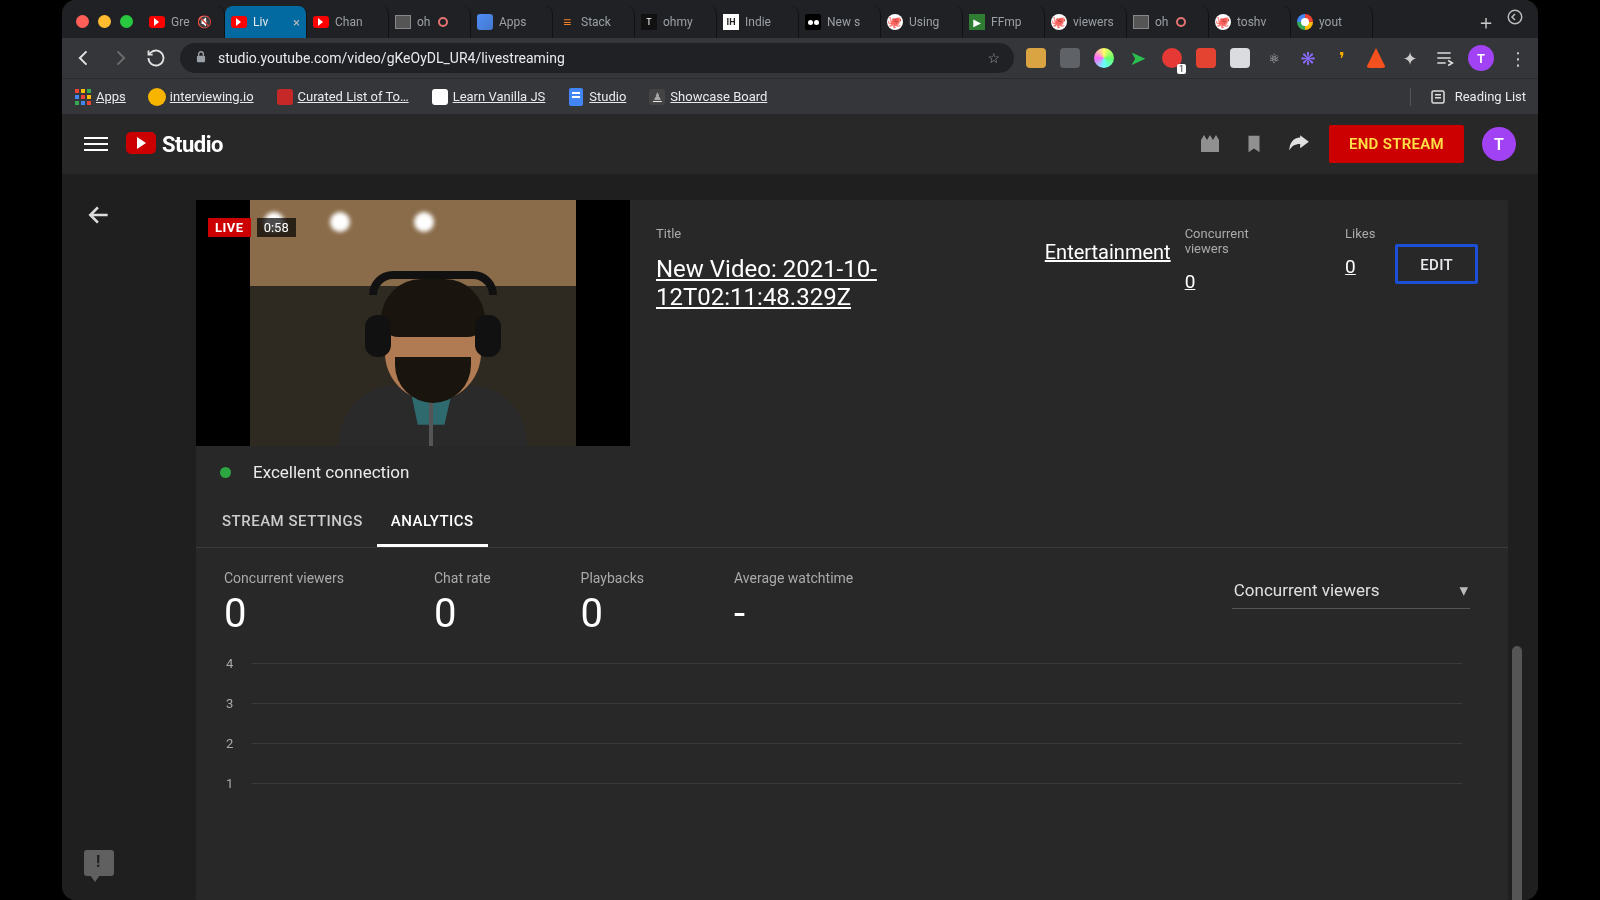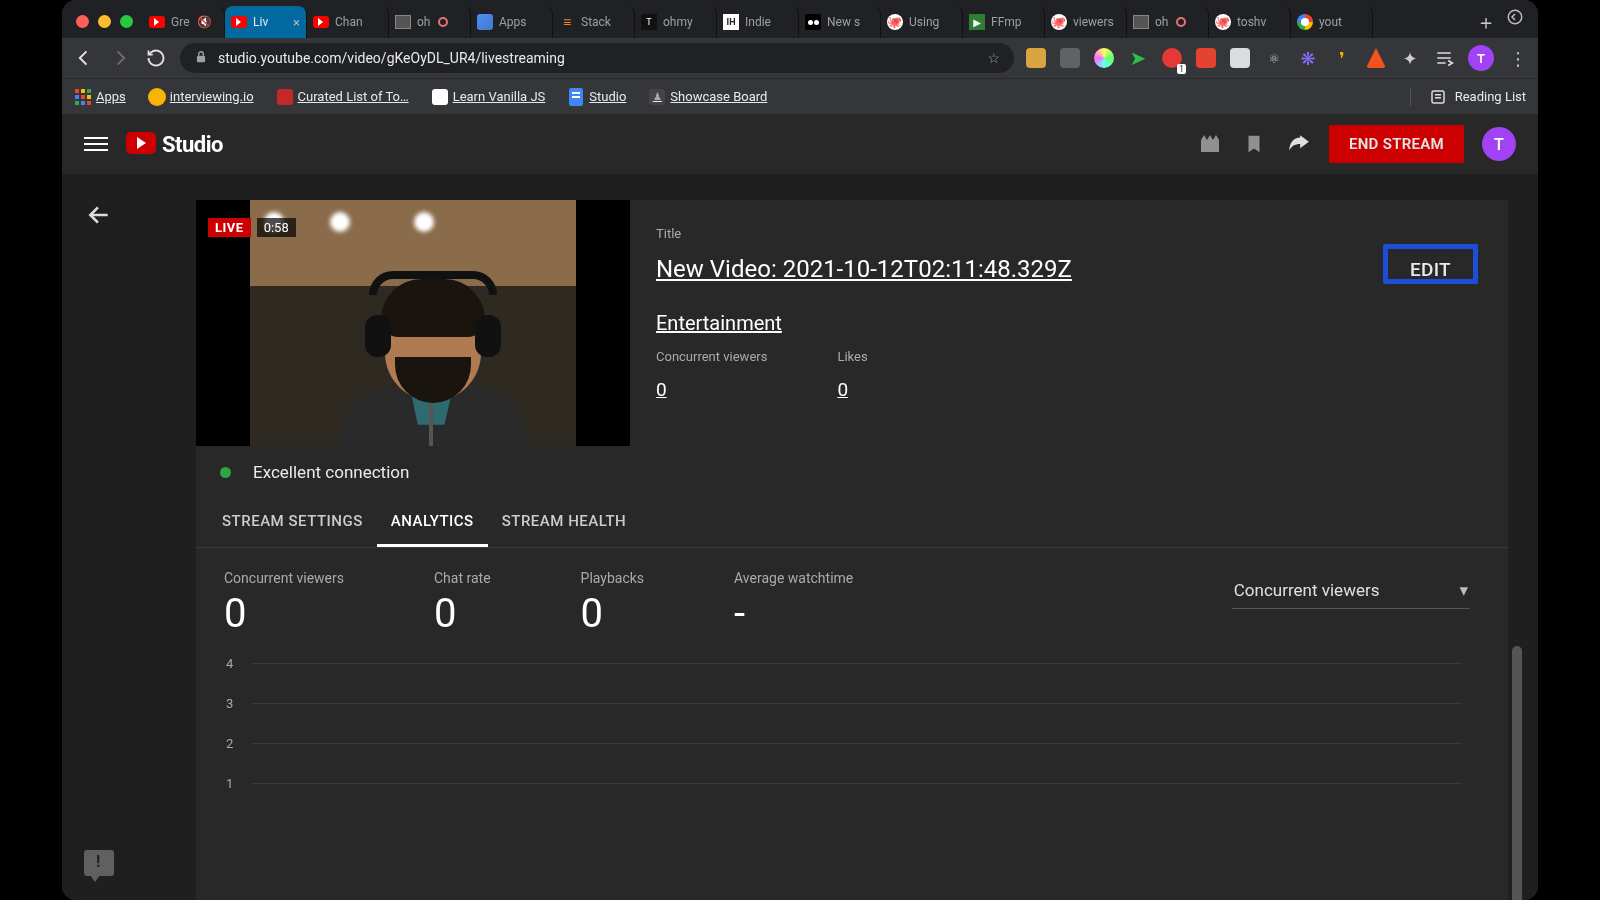--- a/index.html
+++ b/index.html
@@ -61,21 +61,21 @@
   .page{flex:1;background:#1f1f1f;position:relative;display:flex;overflow:hidden;}
   .topbar{position:absolute;left:0;right:0;top:0;height:60px;display:flex;align-items:center;gap:18px;padding:0 22px;background:#282828;z-index:3;}
   .burger{width:24px;height:24px;color:#fff;display:flex;flex-direction:column;justify-content:center;gap:4px;}
   .burger div{height:2px;background:#fff;}
   .logo{display:flex;align-items:flex-start;gap:6px;}
   .logo .yt{width:30px;height:22px;background:var(--red);border-radius:5px;position:relative;}
   .logo .yt::after{content:"";position:absolute;left:11px;top:5px;border-left:9px solid #fff;border-top:6px solid transparent;border-bottom:6px solid transparent;}
   .logo .txt{font-size:22px;font-weight:700;color:#fff;letter-spacing:-0.5px;}
   .topbar .spacer{flex:1;}
   .topicon{width:26px;height:26px;color:#909090;display:flex;align-items:center;justify-content:center;}
-  .endbtn{background:var(--red);color:#e5e5e5;font-weight:600;font-size:15px;letter-spacing:0.3px;border-radius:2px;padding:10px 20px;border:none;}
+  .endbtn{background:var(--red);color:#fde047;font-weight:600;font-size:15px;letter-spacing:0.3px;border-radius:2px;padding:10px 20px;border:none;}
   .topbar .avatar2{width:34px;height:34px;border-radius:50%;background:var(--purple);color:#fff;display:flex;align-items:center;justify-content:center;font-weight:600;}
 
   .leftrail{position:absolute;left:0;top:60px;bottom:0;width:74px;background:#1f1f1f;display:flex;flex-direction:column;align-items:center;padding-top:28px;}
   .leftrail .backarrow{color:#ccc;font-size:22px;}
   .leftrail .feedback{margin-top:auto;margin-bottom:24px;width:30px;height:26px;background:#606060;border-radius:3px;position:relative;}
   .leftrail .feedback::after{content:"!";position:absolute;left:12px;top:2px;color:#1f1f1f;font-weight:700;}
   .leftrail .feedback::before{content:"";position:absolute;left:6px;bottom:-6px;border-top:7px solid #606060;border-left:5px solid transparent;border-right:5px solid transparent;}
 
   .content{position:absolute;left:74px;right:12px;top:60px;bottom:0;overflow:hidden;}
   .panel{position:absolute;left:60px;right:18px;top:26px;bottom:0;background:#282828;border-radius:2px;display:flex;flex-direction:column;}
@@ -94,26 +94,26 @@
   .hair{position:absolute;top:-6px;left:-4px;right:-4px;height:58px;background:#1a140e;border-radius:56px 56px 24px 24px;}
   .beard{position:absolute;bottom:-2px;left:10px;right:10px;height:46px;background:#1a140e;border-radius:0 0 40px 40px;}
   .phones{position:absolute;top:-14px;left:-16px;right:-16px;height:24px;border:8px solid #111;border-bottom:none;border-radius:70px 70px 0 0;}
   .cupL,.cupR{position:absolute;top:30px;width:26px;height:42px;background:#111;border-radius:12px;}
   .cupL{left:-20px;} .cupR{right:-20px;}
   .torso{position:absolute;top:100px;left:-46px;width:188px;height:120px;background:#2a2a2a;border-radius:58px 58px 0 0;}
   .zip{position:absolute;top:100px;left:44px;width:4px;height:120px;background:#555;}
   .tee{position:absolute;top:96px;left:24px;width:46px;height:44px;background:#2e6a6e;clip-path:polygon(0 0,100% 0,78% 100%,20% 100%);}
 
   .meta{flex:1;padding-top:26px;display:flex;gap:20px;}
-  .metacols{display:flex;flex-direction:column;gap:14px;flex:1;}
+  .metacols{display:flex;gap:14px;flex:1;}
   .mlabel{color:var(--yt-muted);font-size:13px;}
   .mval{color:var(--yt-text);font-size:20px;margin-top:14px;text-decoration:underline;}
   .mval.big{font-size:24px;}
   .rowpair{display:flex;gap:46px;}
-  .editbtn{border:5px solid #1d4ed8;color:#e8eaed;background:transparent;font-size:19px;font-weight:500;padding:9px 22px;border-radius:2px;height:40px;margin-right:30px;margin-top:18px;letter-spacing:0.3px;}
+  .editbtn{border:3px solid #1d4ed8;color:#e8eaed;background:transparent;font-size:15px;font-weight:500;padding:9px 22px;border-radius:2px;height:40px;margin-right:30px;margin-top:18px;letter-spacing:0.3px;}
 
   .conn{display:flex;align-items:center;gap:22px;padding:16px 24px;}
   .conn .gdot{width:11px;height:11px;border-radius:50%;background:#2ba640;}
   .conn .ctext{color:#eaeaea;font-size:17px;}
 
   .tabsrow{display:flex;gap:0;border-bottom:1px solid #3a3a3a;padding:0 12px;}
   .stab{padding:14px 14px;color:#ccc;font-size:15px;font-weight:500;letter-spacing:0.5px;}
   .stab.active{color:#fff;border-bottom:3px solid #fff;}
 
   .metrics{display:flex;gap:90px;padding:22px 28px 0 28px;}
@@ -477,21 +477,20 @@
           </div>
 
           <div class="conn">
             <span class="gdot"></span>
             <span class="ctext">Excellent connection</span>
           </div>
 
           <div class="tabsrow">
             <div class="stab"><span>STREAM SETTINGS</span></div>
             <div class="stab active"><span>ANALYTICS</span></div>
-            <div class="stab"><span>STREAM HEALTH</span></div>
           </div>
 
           <div style="display:flex;align-items:flex-start">
             <div class="metrics">
               <div class="metric">
                 <div class="mlab">Concurrent viewers</div>
                 <div class="mnum">0</div>
               </div>
               <div class="metric">
                 <div class="mlab">Chat rate</div>

